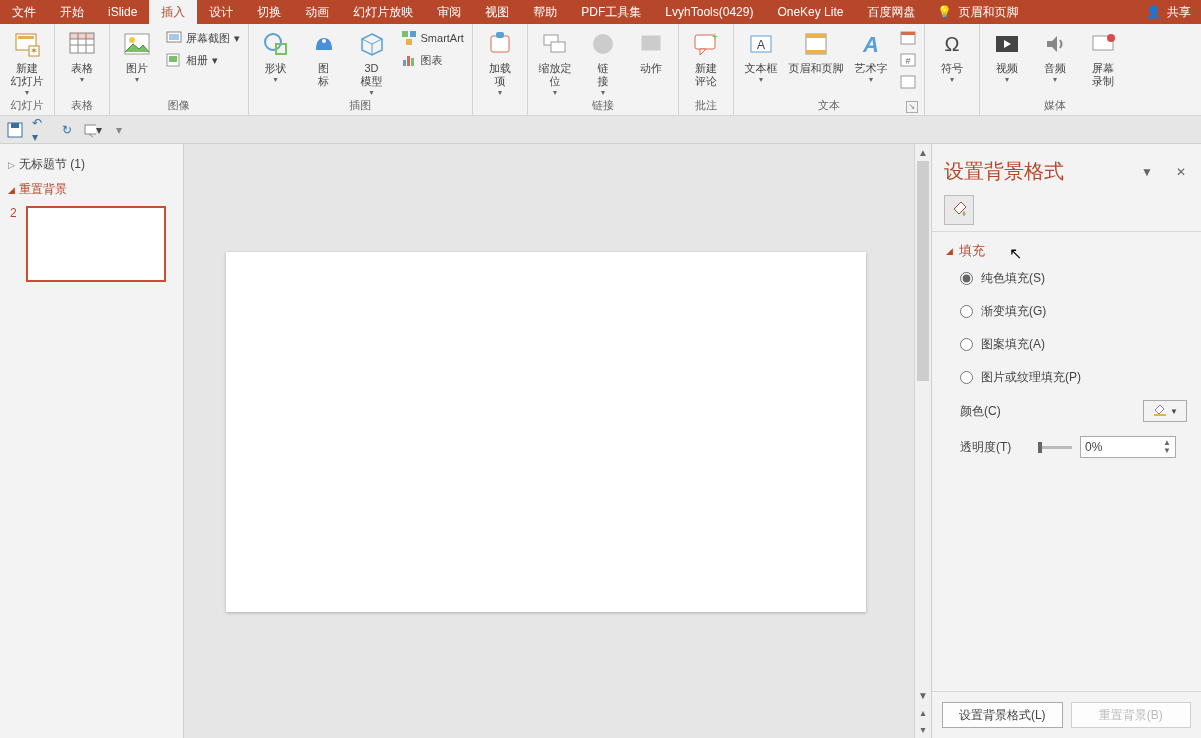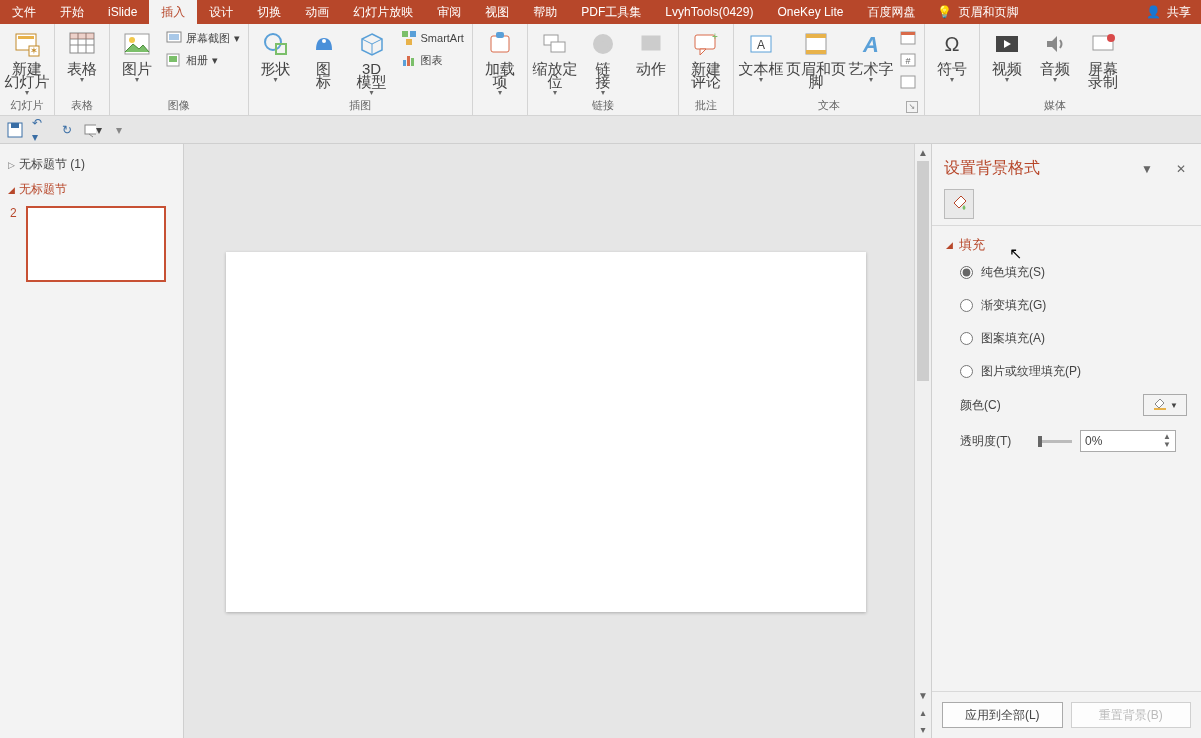--- a/index.html
+++ b/index.html
@@ -12,21 +12,21 @@
 .tabs-spacer { flex:1; }
 .tab-right { display:flex; align-items:center; padding:0 10px; gap:6px; }
 
 
 .ribbon { background:#f3f3f3; height:92px; display:flex; border-bottom:1px solid #d4d4d4; }
 .group { display:flex; flex-direction:column; border-right:1px solid #d4d4d4; padding:2px 4px 0 4px; }
 .group-body { flex:1; display:flex; align-items:flex-start; gap:2px; }
 .group-label { text-align:center; font-size:11px; color:#666; padding-bottom:2px; position:relative; }
 .bigbtn { display:flex; flex-direction:column; align-items:center; justify-content:flex-start; width:46px; padding-top:2px; cursor:pointer; }
 .bigbtn .ic { width:32px; height:32px; display:flex; align-items:center; justify-content:center; }
-.bigbtn .lbl { font-size:15px; text-align:center; line-height:13px; margin-top:2px; color:#444; }
+.bigbtn .lbl { font-size:11px; text-align:center; line-height:13px; margin-top:2px; color:#444; }
 .bigbtn .drop { font-size:8px; color:#666; }
 .stack { display:flex; flex-direction:column; gap:2px; padding-top:2px; }
 .smallbtn { display:flex; align-items:center; gap:4px; padding:2px 4px; cursor:pointer; font-size:11px; color:#444; }
 .smallbtn .ic { width:16px; height:16px; display:flex; align-items:center; justify-content:center; }
 .disabled { color:#bbb; }
 .disabled svg * { stroke:#ccc!important; fill:#ccc!important; }
 .launcher { position:absolute; right:2px; bottom:2px; width:12px; height:12px; border:1px solid #aaa; font-size:8px; line-height:10px; text-align:center; color:#888; }
 
 
 .qat { background:#e6e6e6; height:28px; display:flex; align-items:center; gap:8px; padding:0 6px; border-bottom:1px solid #cfcfcf; }
@@ -46,21 +46,21 @@
 .vscroll { position:absolute; right:0; top:0; width:17px; height:100%; background:#f0f0f0; border-left:1px solid #d4d4d4; }
 .vscroll .arrow { height:17px; text-align:center; font-size:10px; color:#666; line-height:17px; cursor:pointer; }
 .vscroll .track { position:absolute; top:17px; bottom:51px; left:0; right:0; }
 .vscroll .thumbbar { position:absolute; left:2px; right:2px; top:0; height:220px; background:#cdcdcd; }
 .vscroll .bottom-arrows { position:absolute; bottom:0; left:0; right:0; }
 .slide { position:absolute; left:42px; top:108px; width:640px; height:360px; background:#fff; box-shadow:0 1px 3px rgba(0,0,0,.25); }
 
 
 .pane { width:270px; background:#f3f3f3; border-left:1px solid #cfcfcf; display:flex; flex-direction:column; }
 .pane-header { display:flex; align-items:center; padding:14px 12px 10px 12px; }
-.pane-title { color:#b7472a; font-size:16px; flex:1; }
+.pane-title { color:#b7472a; font-size:20px; flex:1; }
 .pane-ic { width:16px; text-align:center; color:#666; cursor:pointer; }
 .pane-tabs { padding:0 12px 6px 12px; border-bottom:1px solid #d9d9d9; }
 .pane-tab { width:30px; height:30px; border:1px solid #bbb; background:#e9e9e9; display:flex; align-items:center; justify-content:center; cursor:pointer; }
 .pane-body { padding:10px 14px; flex:1; overflow:auto; }
 .sect { display:flex; align-items:center; gap:6px; color:#b7472a; font-size:13px; margin-bottom:10px; cursor:pointer; }
 .opts { padding-left:14px; display:flex; flex-direction:column; gap:16px; }
 .opt { display:flex; align-items:center; gap:8px; font-size:12px; }
 .opt input { accent-color:#666; }
 .row { display:flex; align-items:center; gap:8px; margin-top:14px; padding-left:14px; }
 .row .lab { flex:0 0 70px; }
@@ -439,21 +439,21 @@
 
 <div class="main">
 
   <div class="thumbs">
     <div class="section">
       <span class="tri">▷</span>
       <span>无标题节 (1)</span>
     </div>
     <div class="section active">
       <span class="tri" style="color:#b7472a">◢</span>
-      <span>无标题节</span>
+      <span>重置背景</span>
     </div>
     <div class="slide-row">
       <span class="slide-num">2</span>
       <div class="thumb"></div>
     </div>
   </div>
 
   <div class="canvas-wrap">
     <div class="slide"></div>
     <div class="vscroll">
@@ -521,17 +521,17 @@
       <div class="row">
         <span class="lab">透明度(T)</span>
         <div class="slider"></div>
         <div class="numbox">
           <span>0%</span>
           <span class="spin">▲<br>▼</span>
         </div>
       </div>
     </div>
     <div class="pane-footer">
-      <div class="fbtn">应用到全部(L)</div>
+      <div class="fbtn">设置背景格式(L)</div>
       <div class="fbtn disabled">重置背景(B)</div>
     </div>
   </div>
 </div>
 
 </body></html>

